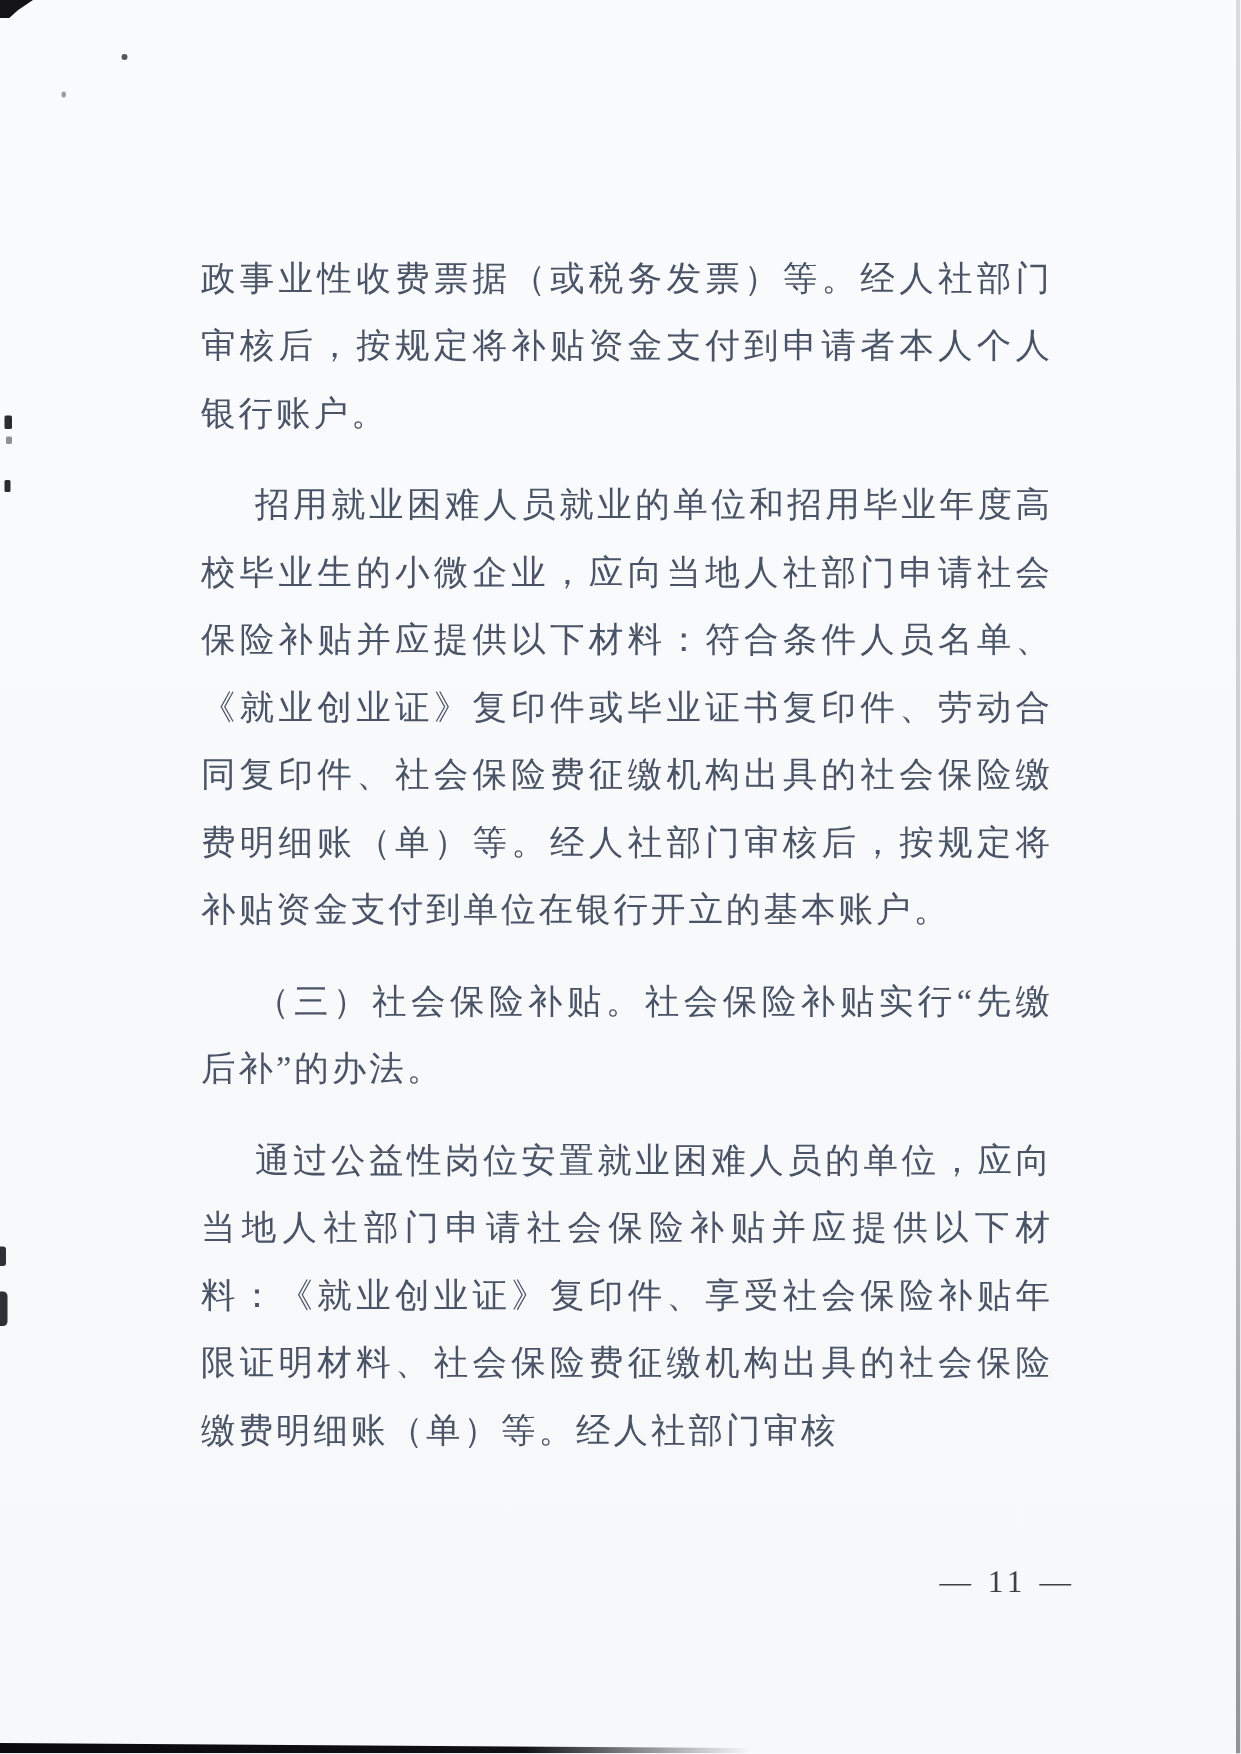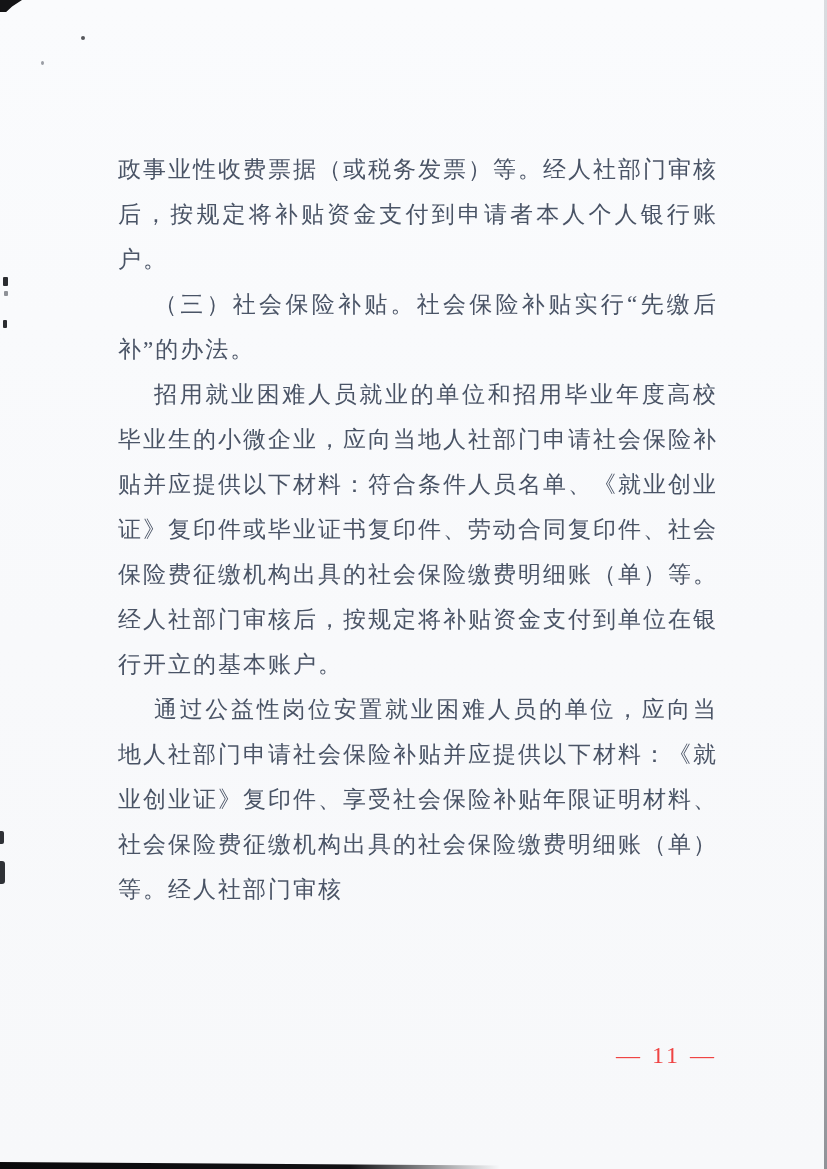--- a/index.html
+++ b/index.html
@@ -18,27 +18,27 @@
   .text-block{
     position:absolute;
     left:118px;top:147px;width:600px;
     color:#4a5466;
     font-size:23px;
     line-height:45px;
     text-align:justify;
     text-justify:inter-character;
     letter-spacing:2px;
   }
-  .text-block p{margin:0;padding:0;}
+  .text-block p{margin:16px;padding:0;}
   .text-block p.indent{text-indent:36px;}
   .page-number{
     position:absolute;
     top:1042px;right:110px;
-    color:#ef4444;
-    font-size:24px;
+    color:#404040;
+    font-size:21px;
     letter-spacing:3px;
     font-family:"Liberation Serif","DejaVu Serif",serif;
   }
   
   .mark{position:absolute;background:#1c1c1e;}
   .corner-tl{
     left:0;top:0;width:22px;height:12px;
     background:#141416;
     clip-path:polygon(0 0,100% 0,55% 55%,28% 100%,0 100%);
   }
@@ -59,22 +59,22 @@
     background:linear-gradient(180deg,rgba(120,125,135,0.25) 0%,rgba(110,115,128,0.35) 60%,rgba(60,62,70,0.55) 100%);
   }
 </style>
 </head>
 <body>
 
 <div class="paper"></div>
 
 <div class="text-block">
   <p>政事业性收费票据（或税务发票）等。经人社部门审核后，按规定将补贴资金支付到申请者本人个人银行账户。</p>
+  <p class="indent">招用就业困难人员就业的单位和招用毕业年度高校毕业生的小微企业，应向当地人社部门申请社会保险补贴并应提供以下材料：符合条件人员名单、《就业创业证》复印件或毕业证书复印件、劳动合同复印件、社会保险费征缴机构出具的社会保险缴费明细账（单）等。经人社部门审核后，按规定将补贴资金支付到单位在银行开立的基本账户。</p>
   <p class="indent">（三）社会保险补贴。社会保险补贴实行“先缴后补”的办法。</p>
-  <p class="indent">招用就业困难人员就业的单位和招用毕业年度高校毕业生的小微企业，应向当地人社部门申请社会保险补贴并应提供以下材料：符合条件人员名单、《就业创业证》复印件或毕业证书复印件、劳动合同复印件、社会保险费征缴机构出具的社会保险缴费明细账（单）等。经人社部门审核后，按规定将补贴资金支付到单位在银行开立的基本账户。</p>
   <p class="indent">通过公益性岗位安置就业困难人员的单位，应向当地人社部门申请社会保险补贴并应提供以下材料：《就业创业证》复印件、享受社会保险补贴年限证明材料、社会保险费征缴机构出具的社会保险缴费明细账（单）等。经人社部门审核</p>
 </div>
 
 <div class="page-number">— 11 —</div>
 
 <div class="mark corner-tl"></div>
 <div class="mark speck1"></div>
 <div class="mark speck2"></div>
 <div class="mark lm1"></div>
 <div class="mark lm2"></div>

